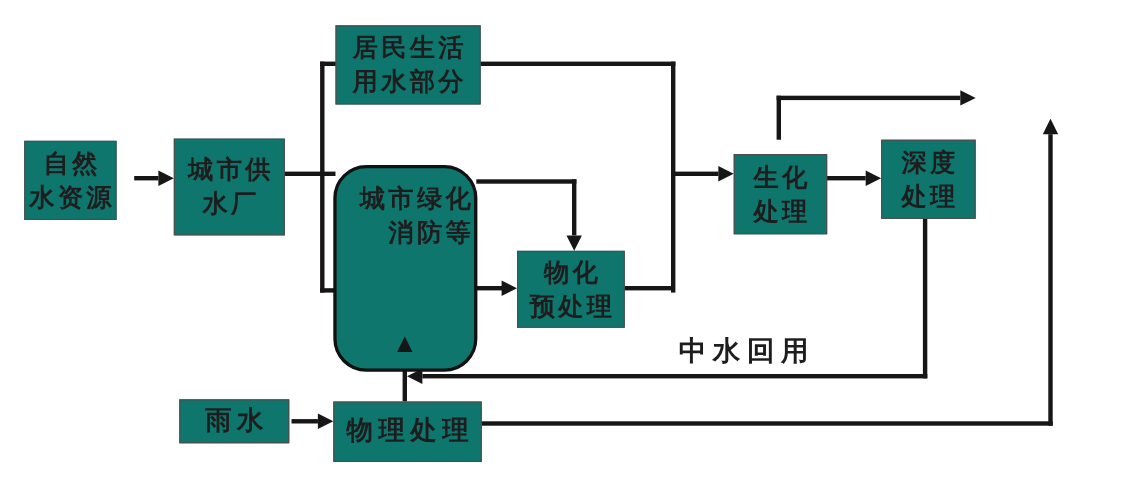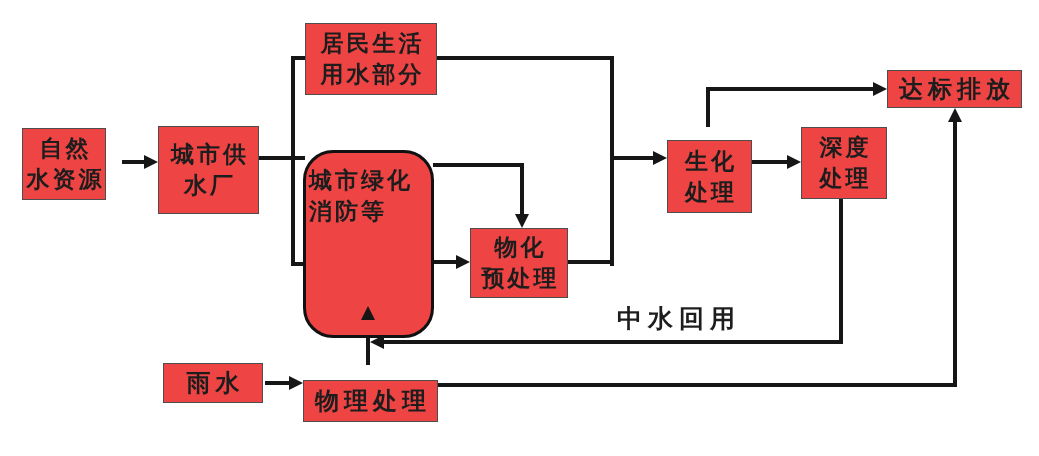--- a/index.html
+++ b/index.html
@@ -20,23 +20,23 @@
   .ln{position:absolute;background:var(--ln);z-index:1;}
   
   .arr{position:absolute;width:0;height:0;z-index:3;}
   .arr.r{border-top:7px solid transparent;border-bottom:7px solid transparent;border-left:14px solid var(--ln);}
   .arr.l{border-top:7px solid transparent;border-bottom:7px solid transparent;border-right:14px solid var(--ln);}
   .arr.u{border-left:7px solid transparent;border-right:7px solid transparent;border-bottom:14px solid var(--ln);}
   .arr.d{border-left:7px solid transparent;border-right:7px solid transparent;border-top:14px solid var(--ln);}
   
   .box{
     position:absolute;box-sizing:border-box;
-    background:#ef4444;border:1.6px solid var(--border);
+    background:#0f766e;border:1.6px solid var(--border);
     display:flex;flex-direction:column;align-items:center;justify-content:center;
-    z-index:2;font-weight:bold;text-align:left;
+    z-index:2;font-weight:bold;text-align:right;
   }
   .box .tl{font-size:23px;line-height:31px;letter-spacing:3px;text-indent:3px;white-space:nowrap;}
   .box.wide .tl{font-size:24px;letter-spacing:5px;text-indent:5px;}
   .box.rounded{
     border:3.4px solid #111111;border-radius:30px;
     justify-content:flex-start;
     margin-top:30px;
   }
   .box.rounded .grp{position:absolute;left:0;width:100%;}
   .edge-label{
@@ -122,27 +122,24 @@
   <div class="box" style="left:667px;top:140px;width:85px;height:73px">
     <div class="tl">生化</div>
     <div class="tl">处理</div>
   </div>
 
   <div class="box" style="left:801px;top:127px;width:86px;height:72px">
     <div class="tl">深度</div>
     <div class="tl">处理</div>
   </div>
 
-  <div class="box wide" style="left:887px;top:70px;width:135px;height:38px">
-    <div class="tl">达标排放</div>
-  </div>
 
   <div class="box wide" style="left:163px;top:363px;width:100px;height:40px">
     <div class="tl">雨水</div>
   </div>
 
-  <div class="box wide" style="left:303px;top:380px;width:135px;height:42px">
+  <div class="box wide" style="left:303px;top:365px;width:135px;height:55px">
     <div class="tl">物理处理</div>
   </div>
 
   <div class="edge-label" style="left:608px;top:302px;width:136px">中水回用</div>
 
 </div>
 
 </body></html>

